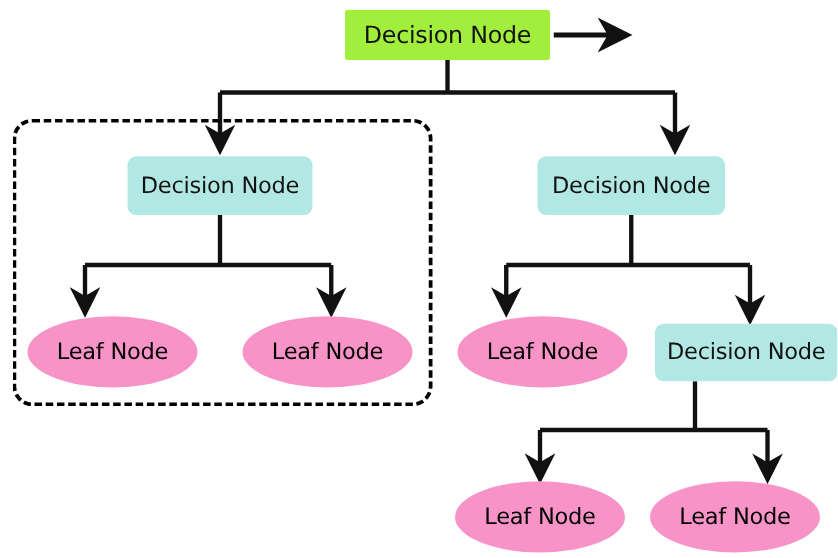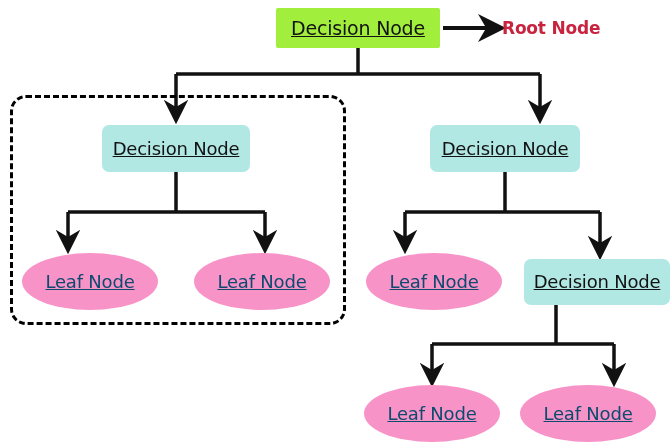--- a/index.html
+++ b/index.html
@@ -25,40 +25,39 @@
     pointer-events: none;
   }
   .node {
     position: absolute;
     display: flex;
     align-items: center;
     justify-content: center;
     box-sizing: border-box;
     line-height: 1;
     z-index: 5;
-    text-decoration: underline;
   }
   .node-decision-root {
     background: #a2ee3d;
     border-radius: 2px;
     color: #121212;
     font-size: 19px;
     letter-spacing: -0.2px;
   }
   .node-decision {
     background: #b2e8e4;
     border-radius: 7px;
     color: #121212;
     font-size: 18px;
     letter-spacing: -0.2px;
   }
   .node-leaf {
     background: #f893c8;
     border-radius: 50%;
-    color: #0c4a6e;
+    color: #000000;
     font-size: 18px;
     letter-spacing: -0.2px;
   }
   .annotation {
     position: absolute;
     color: #c8243f;
     font-size: 17px;
     font-weight: bold;
     letter-spacing: -0.2px;
     white-space: nowrap;
@@ -113,21 +112,20 @@
     <g>
       <path d="M 556 305 L 556 344" stroke="#111111" stroke-width="3.5" fill="none"></path>
       <path d="M 432 344 L 614 344" stroke="#111111" stroke-width="3.5" fill="none"></path>
       <path d="M 432 344 L 432 375" stroke="#111111" stroke-width="3.5" fill="none" marker-end="url(#arrow)"></path>
       <path d="M 614 344 L 614 375" stroke="#111111" stroke-width="3.5" fill="none" marker-end="url(#arrow)"></path>
     </g>
   </svg>
 
   <div class="subtree-box" style="left:10px; top:95px; width:336px; height:230px;"></div>
 
-  <div class="annotation" style="left:502px; top:18px;">Root Node</div>
 
 
   <div class="node node-decision-root" style="left:276px; top:8px; width:164px; height:40px;">Decision Node</div>
 
   <div class="node node-decision" style="left:102px; top:125px; width:148px; height:47px;">Decision Node</div>
 
   <div class="node node-decision" style="left:430px; top:125px; width:150px; height:47px;">Decision Node</div>
 
   <div class="node node-leaf" style="left:22px; top:253px; width:136px; height:57px;">Leaf Node</div>
 

